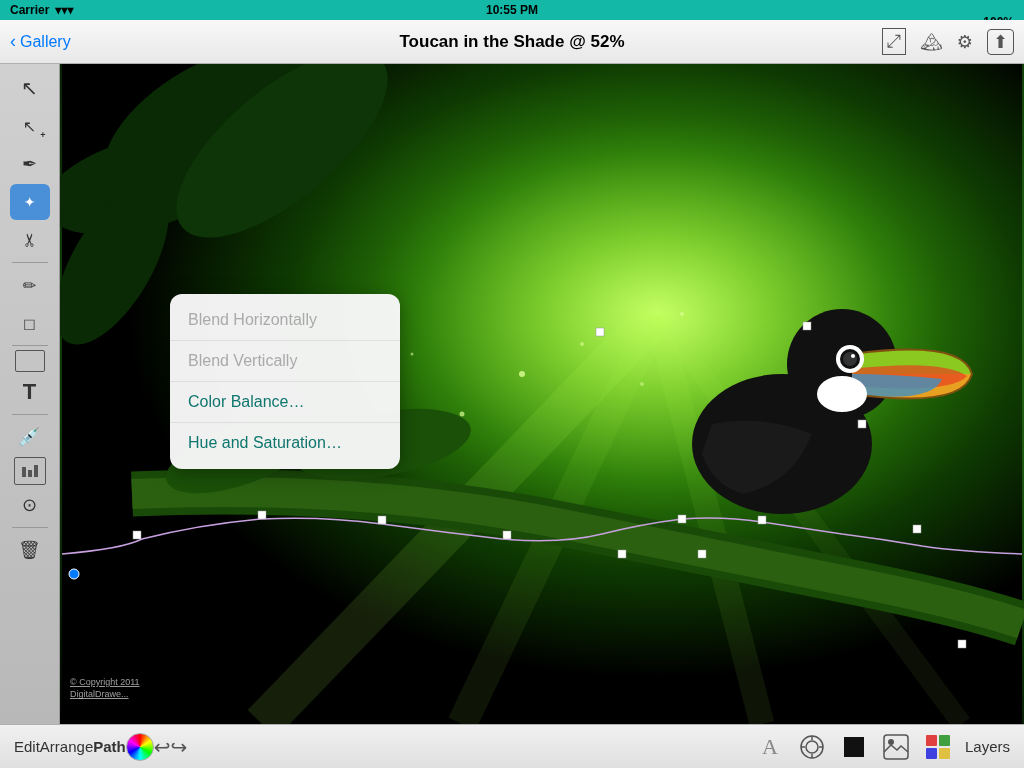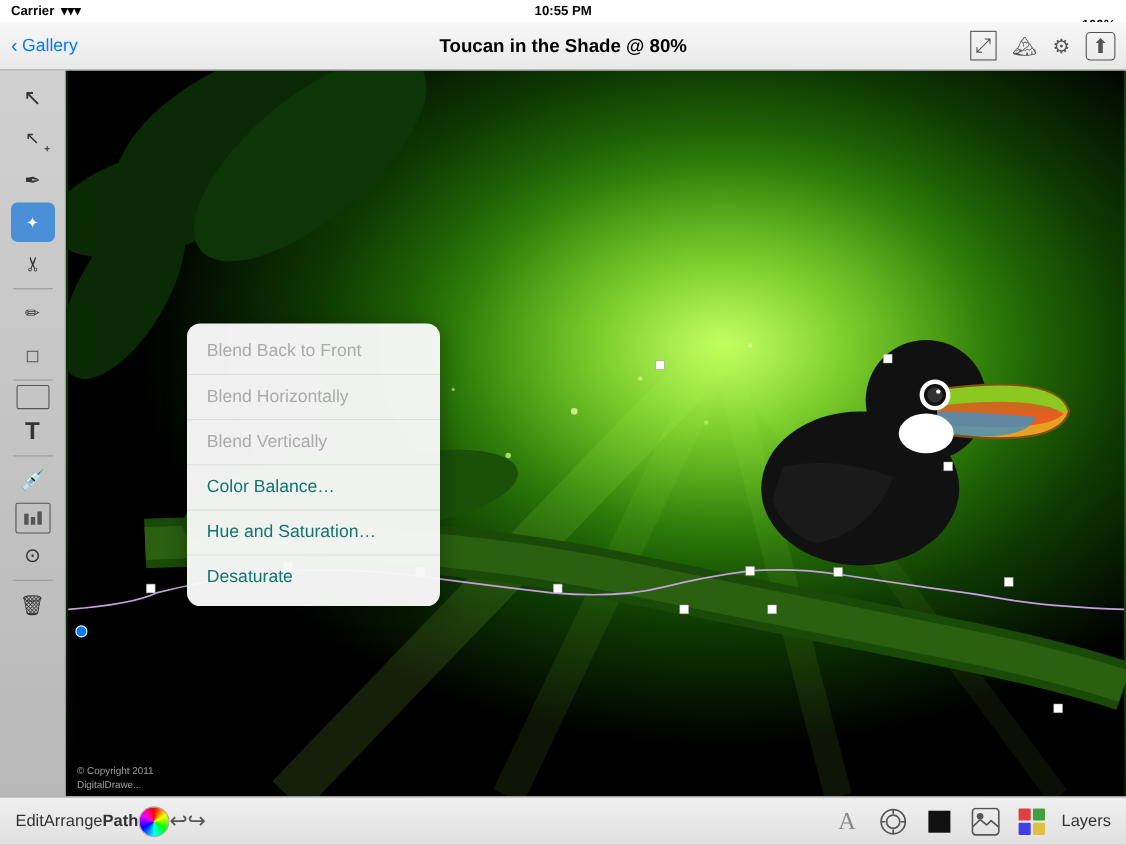--- a/index.html
+++ b/index.html
@@ -9,21 +9,21 @@
       overflow: hidden;
       font-family: -apple-system, "Helvetica Neue", Arial, sans-serif;
       background: #c8c8c8;
       position: relative;
     }
 
     
     #status-bar {
       width: 100%;
       height: 20px;
-      background: #ffffff;
+      background: #14b8a6;
       display: flex;
       align-items: center;
       justify-content: space-between;
       padding: 0 10px;
       font-size: 12px;
       font-weight: 600;
       position: relative;
       z-index: 100;
     }
     #status-left { display: flex; align-items: center; gap: 6px; }
@@ -102,25 +102,26 @@
       width: 100%;
       height: 100%;
       background: radial-gradient(ellipse at 60% 40%, #90ee50 0%, #4a9c20 25%, #1e5c10 50%, #0a2a05 80%, #000 100%);
       position: relative;
       overflow: hidden;
     }
 
     
     #copyright {
       position: absolute;
-      bottom: 4px;
+      bottom: 23px;
       left: 10px;
       font-size: 9px;
       color: rgba(255,255,255,0.6);
       line-height: 1.4;
+      text-decoration: underline;
     }
 
     
     #dropdown-menu {
       position: absolute;
       left: 110px;
       top: 230px;
       width: 230px;
       background: rgba(248, 248, 248, 0.97);
       border-radius: 12px;
@@ -217,21 +218,21 @@
   </div>
   <div id="status-center">10:55 PM</div>
   <div id="status-right">100%</div>
 </div>
 
 <div id="nav-bar">
   <div id="nav-left">
     <span style="font-size:18px;">‹</span>
     <span>Gallery</span>
   </div>
-  <div id="nav-title">Toucan in the Shade @ 80%</div>
+  <div id="nav-title">Toucan in the Shade @ 52%</div>
   <div id="nav-right">
     <span style="font-size:18px; border:1.5px solid #555; padding:2px 4px;">⤢</span>
     <span style="font-size:18px;">🏔</span>
     <span style="font-size:18px;">⚙</span>
     <span style="font-size:18px; border:1.5px solid #555; padding:1px 5px; border-radius:4px;">⬆</span>
   </div>
 </div>
 
 <div id="main-area">
 
@@ -346,26 +347,24 @@
 
         <circle cx="12" cy="510" r="5" fill="#007aff" stroke="white" stroke-width="1"></circle>
       </svg>
 
       <div id="copyright">
         <div>© Copyright 2011</div>
         <div>DigitalDrawe...</div>
       </div>
 
       <div id="dropdown-menu">
-        <div class="menu-item">Blend Back to Front</div>
         <div class="menu-item">Blend Horizontally</div>
         <div class="menu-item">Blend Vertically</div>
         <div class="menu-item enabled">Color Balance…</div>
         <div class="menu-item enabled">Hue and Saturation…</div>
-        <div class="menu-item enabled">Desaturate</div>
       </div>
 
     </div>
   </div>
 </div>
 
 <div id="bottom-toolbar">
   <span class="bottom-btn">Edit</span>
   <span class="bottom-btn">Arrange</span>
   <span class="bottom-btn" style="font-weight:600;">Path</span>

